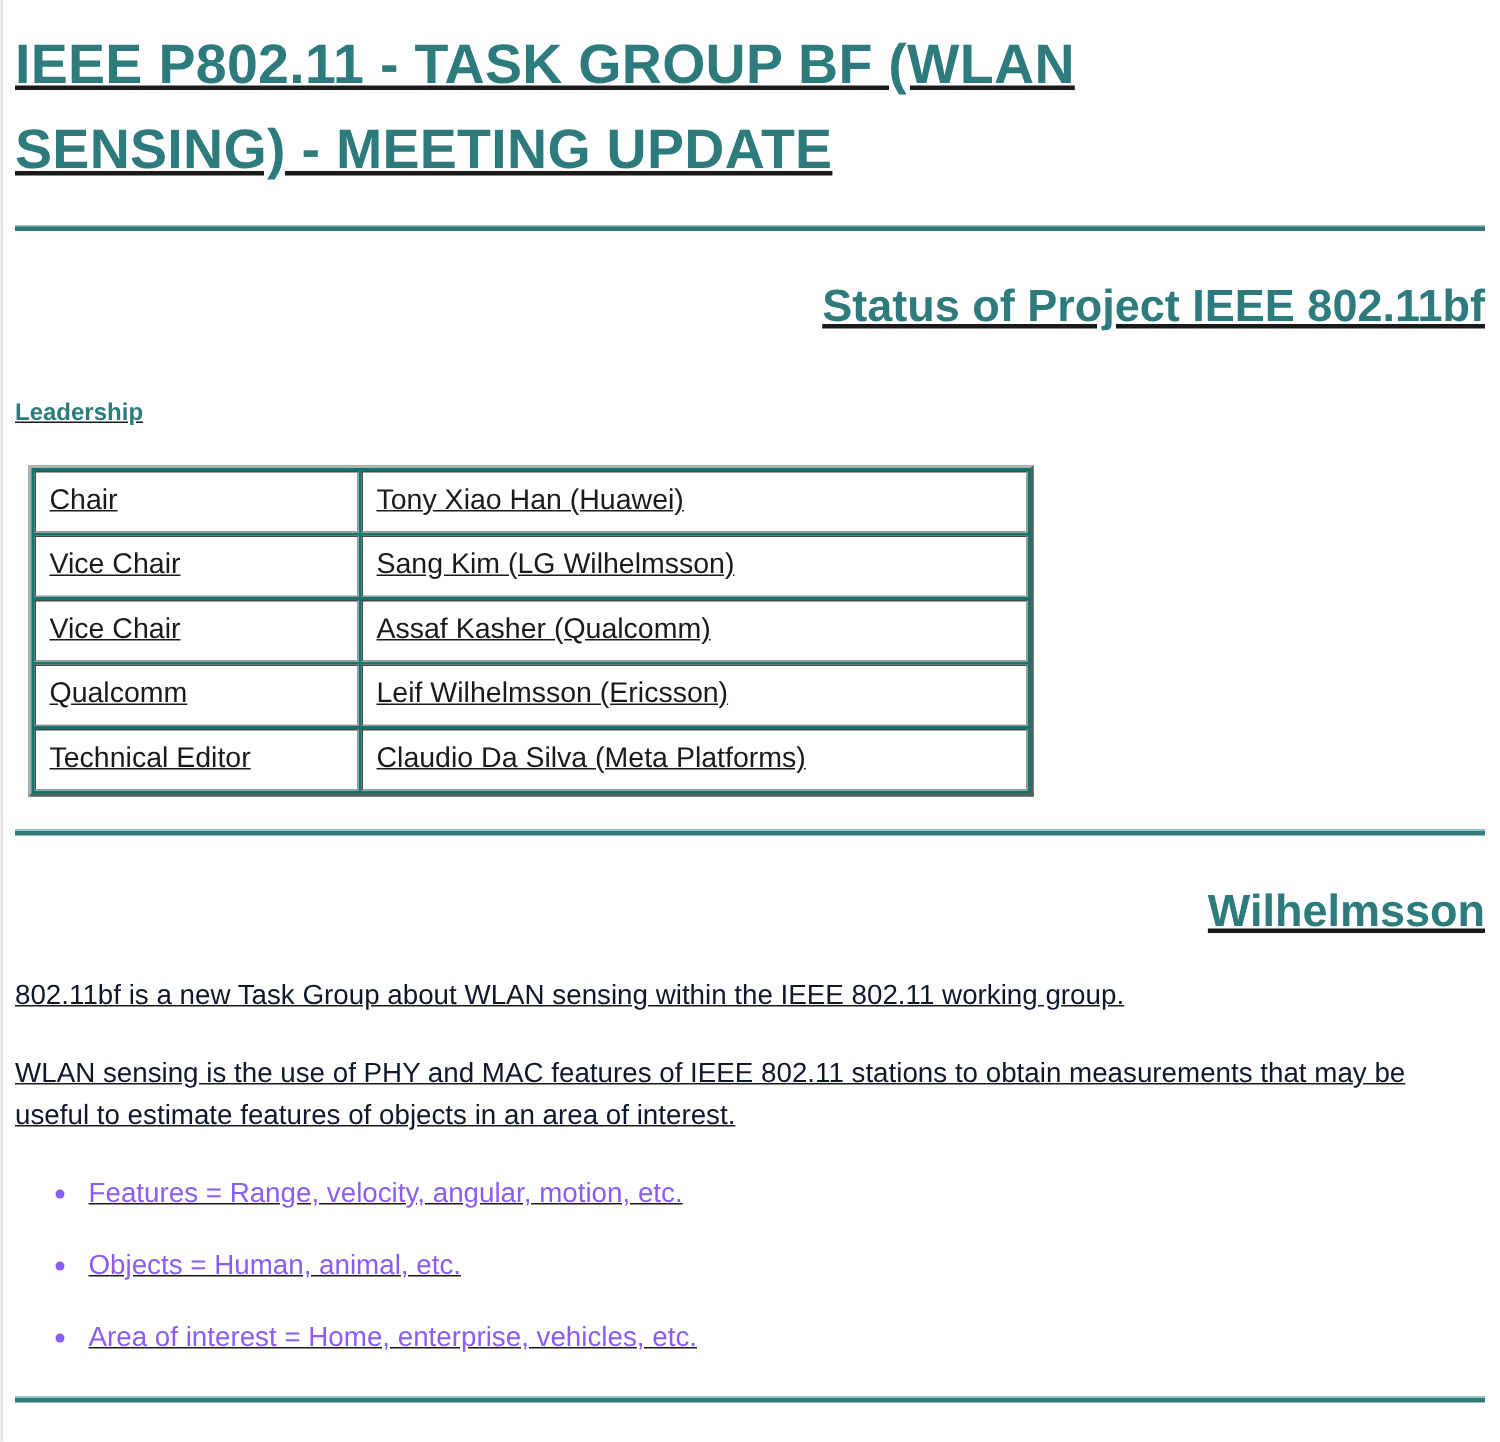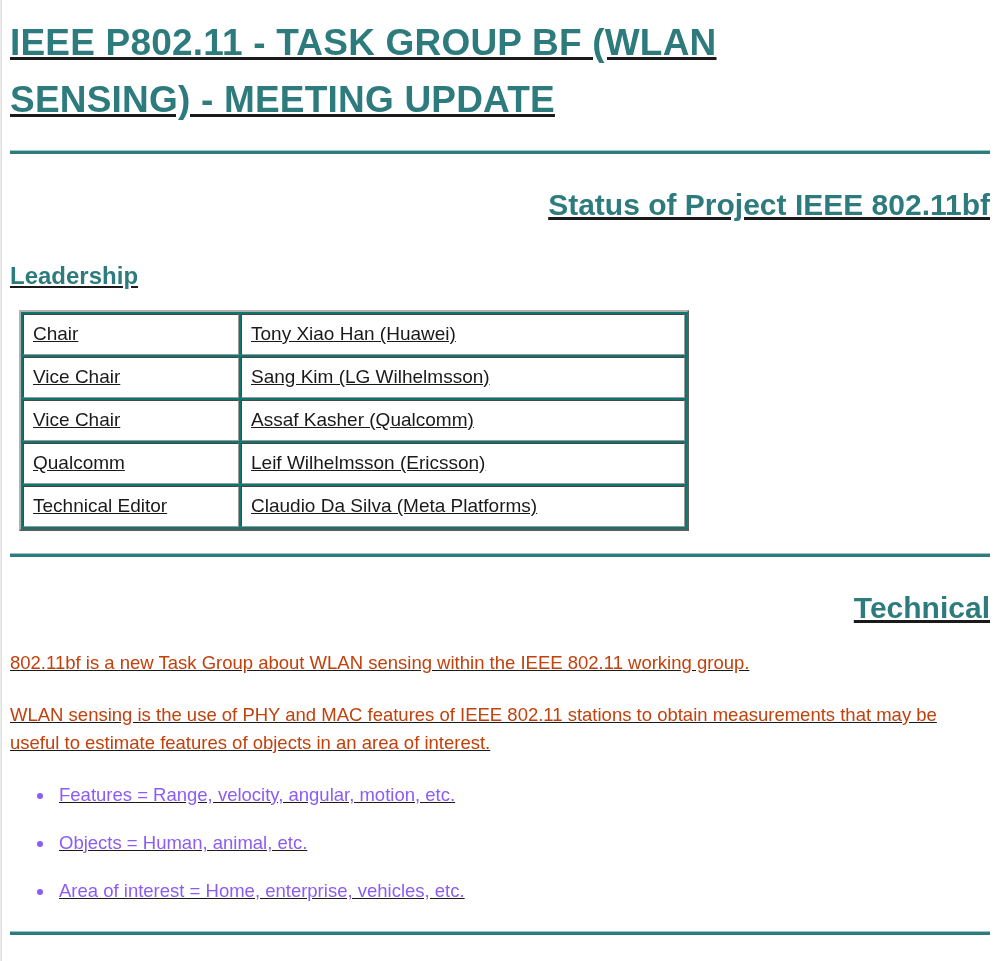--- a/index.html
+++ b/index.html
@@ -61,21 +61,21 @@
     font-size: 30px;
     line-height: 34px;
     color: #2e7b7d;
     margin: 34px 0 0 0;
     text-align: right;
   }
 
   h3.sub-title {
     font-family: "Liberation Sans", sans-serif;
     font-weight: bold;
-    font-size: 24px;
+    font-size: 16px;
     line-height: 28px;
     color: #2e7b7d;
     margin: 40px 0 0 0;
   }
 
   
   table.leadership {
     border-collapse: separate;
     border-spacing: 2px;
     border: 2px outset #b0b0b0;
@@ -93,21 +93,21 @@
     color: #1a1a1a;
     vertical-align: middle;
     background: #ffffff;
   }
   table.leadership td.role { width: 205px; }
 
   p.body-text {
     font-family: "Liberation Sans", sans-serif;
     font-size: 18.5px;
     line-height: 28px;
-    color: #c2410c;
+    color: #0f172a;
     margin: 24px 0 0 0;
     max-width: 982px;
   }
 
   ul.bullets {
     margin: 24px 0 0 0;
     padding-left: 45px;
     list-style-type: disc;
   }
   ul.bullets li {
@@ -159,21 +159,21 @@
       </tr>
       <tr>
         <td class="role">Technical Editor</td>
         <td class="name">Claudio Da Silva (Meta Platforms)</td>
       </tr>
     </tbody>
   </table>
 
   <hr class="rule">
 
-  <h2 class="sec-title">Technical</h2>
+  <h2 class="sec-title">Wilhelmsson</h2>
 
   <p class="body-text">802.11bf is a new Task Group about WLAN sensing within the IEEE 802.11 working group.</p>
 
   <p class="body-text">WLAN sensing is the use of PHY and MAC features of IEEE 802.11 stations to obtain measurements that may be useful to estimate features of objects in an area of interest.</p>
 
   <ul class="bullets">
     <li>Features = Range, velocity, angular, motion, etc.</li>
     <li>Objects = Human, animal, etc.</li>
     <li>Area of interest = Home, enterprise, vehicles, etc.</li>
   </ul>

